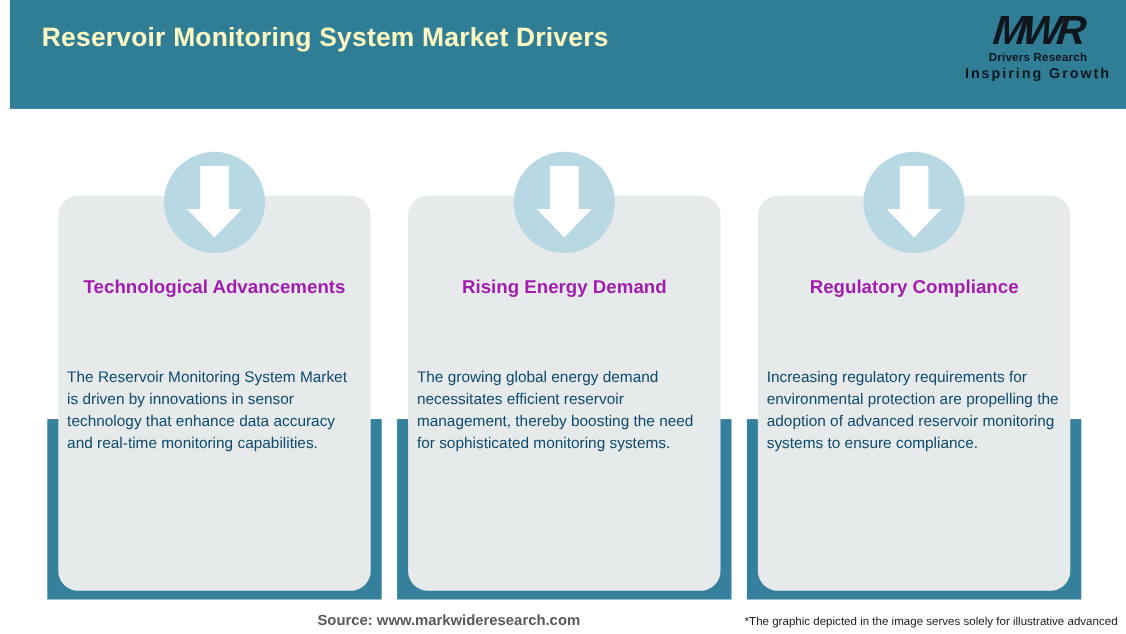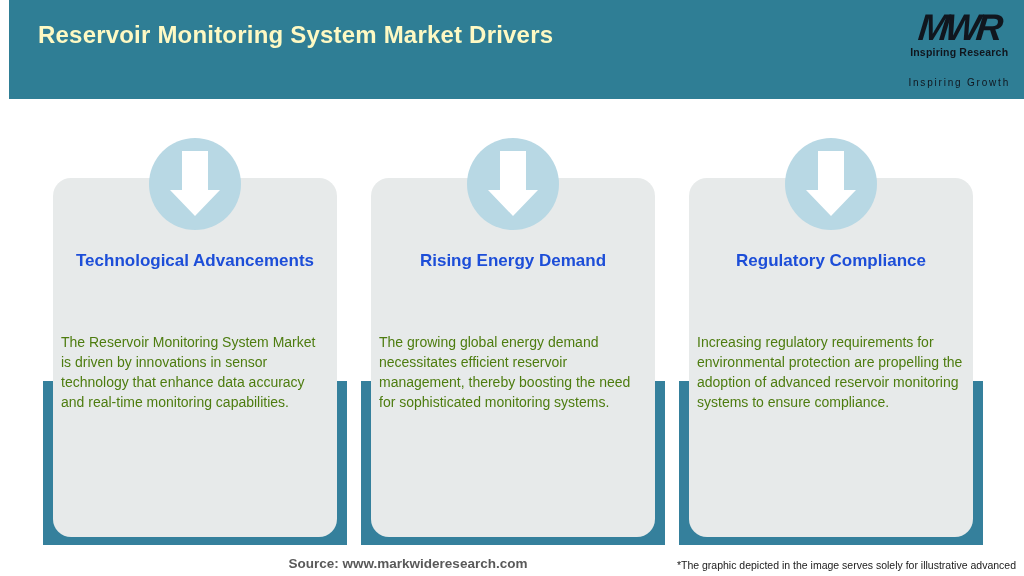--- a/index.html
+++ b/index.html
@@ -20,42 +20,42 @@
   }
   .logo {
     position: absolute; top: 11px; right: 14px; text-align: center;
     color: #10161e;
   }
   .logo-mwr {
     font-size: 37px; font-weight: bold; font-style: italic;
     letter-spacing: -4px; line-height: 0.9; transform: skewX(-6deg);
   }
   .logo-name { font-size: 10.5px; font-weight: bold; margin-top: 2px; letter-spacing: 0.2px; }
-  .logo-tagline { font-size: 10px; font-weight: normal; letter-spacing: 1.8px; margin-top: 19px; }
+  .logo-tagline { font-size: 13px; font-weight: bold; letter-spacing: 1.8px; margin-top: 1px; }
 
   
   .cards-row {
     position: absolute; left: 43px; top: 138px; width: 940px; height: 410px;
     display: flex; justify-content: space-between;
   }
   .col { position: relative; width: 304px; }
   .backdrop {
     position: absolute; z-index: 0; left: 0; top: 243px; width: 304px; height: 164px;
     background: #35809C;
   }
   .card {
     position: absolute; z-index: 1; left: 10px; top: 40px; width: 284px; height: 359px;
     background: #E7EAEA; border-radius: 18px;
   }
   .card h2 {
     margin: 72px 8px 0; font-size: 17px; line-height: 21px;
-    text-align: center; color: #1d4ed8; font-weight: bold;
+    text-align: center; color: #a21caf; font-weight: bold;
   }
   .card p {
-    margin: 61px 8px 0; font-size: 14px; line-height: 20px; color: #4d7c0f;
+    margin: 61px 8px 0; font-size: 14px; line-height: 20px; color: #0c4a6e;
   }
   .circle {
     position: relative; z-index: 2; width: 92px; height: 92px; margin: 0 auto;
     border-radius: 50%; background: #B8D8E4;
   }
   .circle svg { display: block; }
 
   
   .source {
     position: absolute; top: 556px; left: 0; width: 816px; text-align: center;
@@ -66,21 +66,21 @@
     font-size: 10.5px; color: #1a1a1a;
   }
 </style>
 </head>
 <body>
 
 <div class="header">
   <h1 class="page-title">Reservoir Monitoring System Market Drivers</h1>
   <div class="logo">
     <div class="logo-mwr">MWR</div>
-    <div class="logo-name">Inspiring Research</div>
+    <div class="logo-name">Drivers Research</div>
     <div class="logo-tagline">Inspiring Growth</div>
   </div>
 </div>
 
 <div class="cards-row">
 
   <div class="col">
     <div class="backdrop"></div>
     <div class="circle">
       <svg width="92" height="92" viewBox="0 0 92 92">

